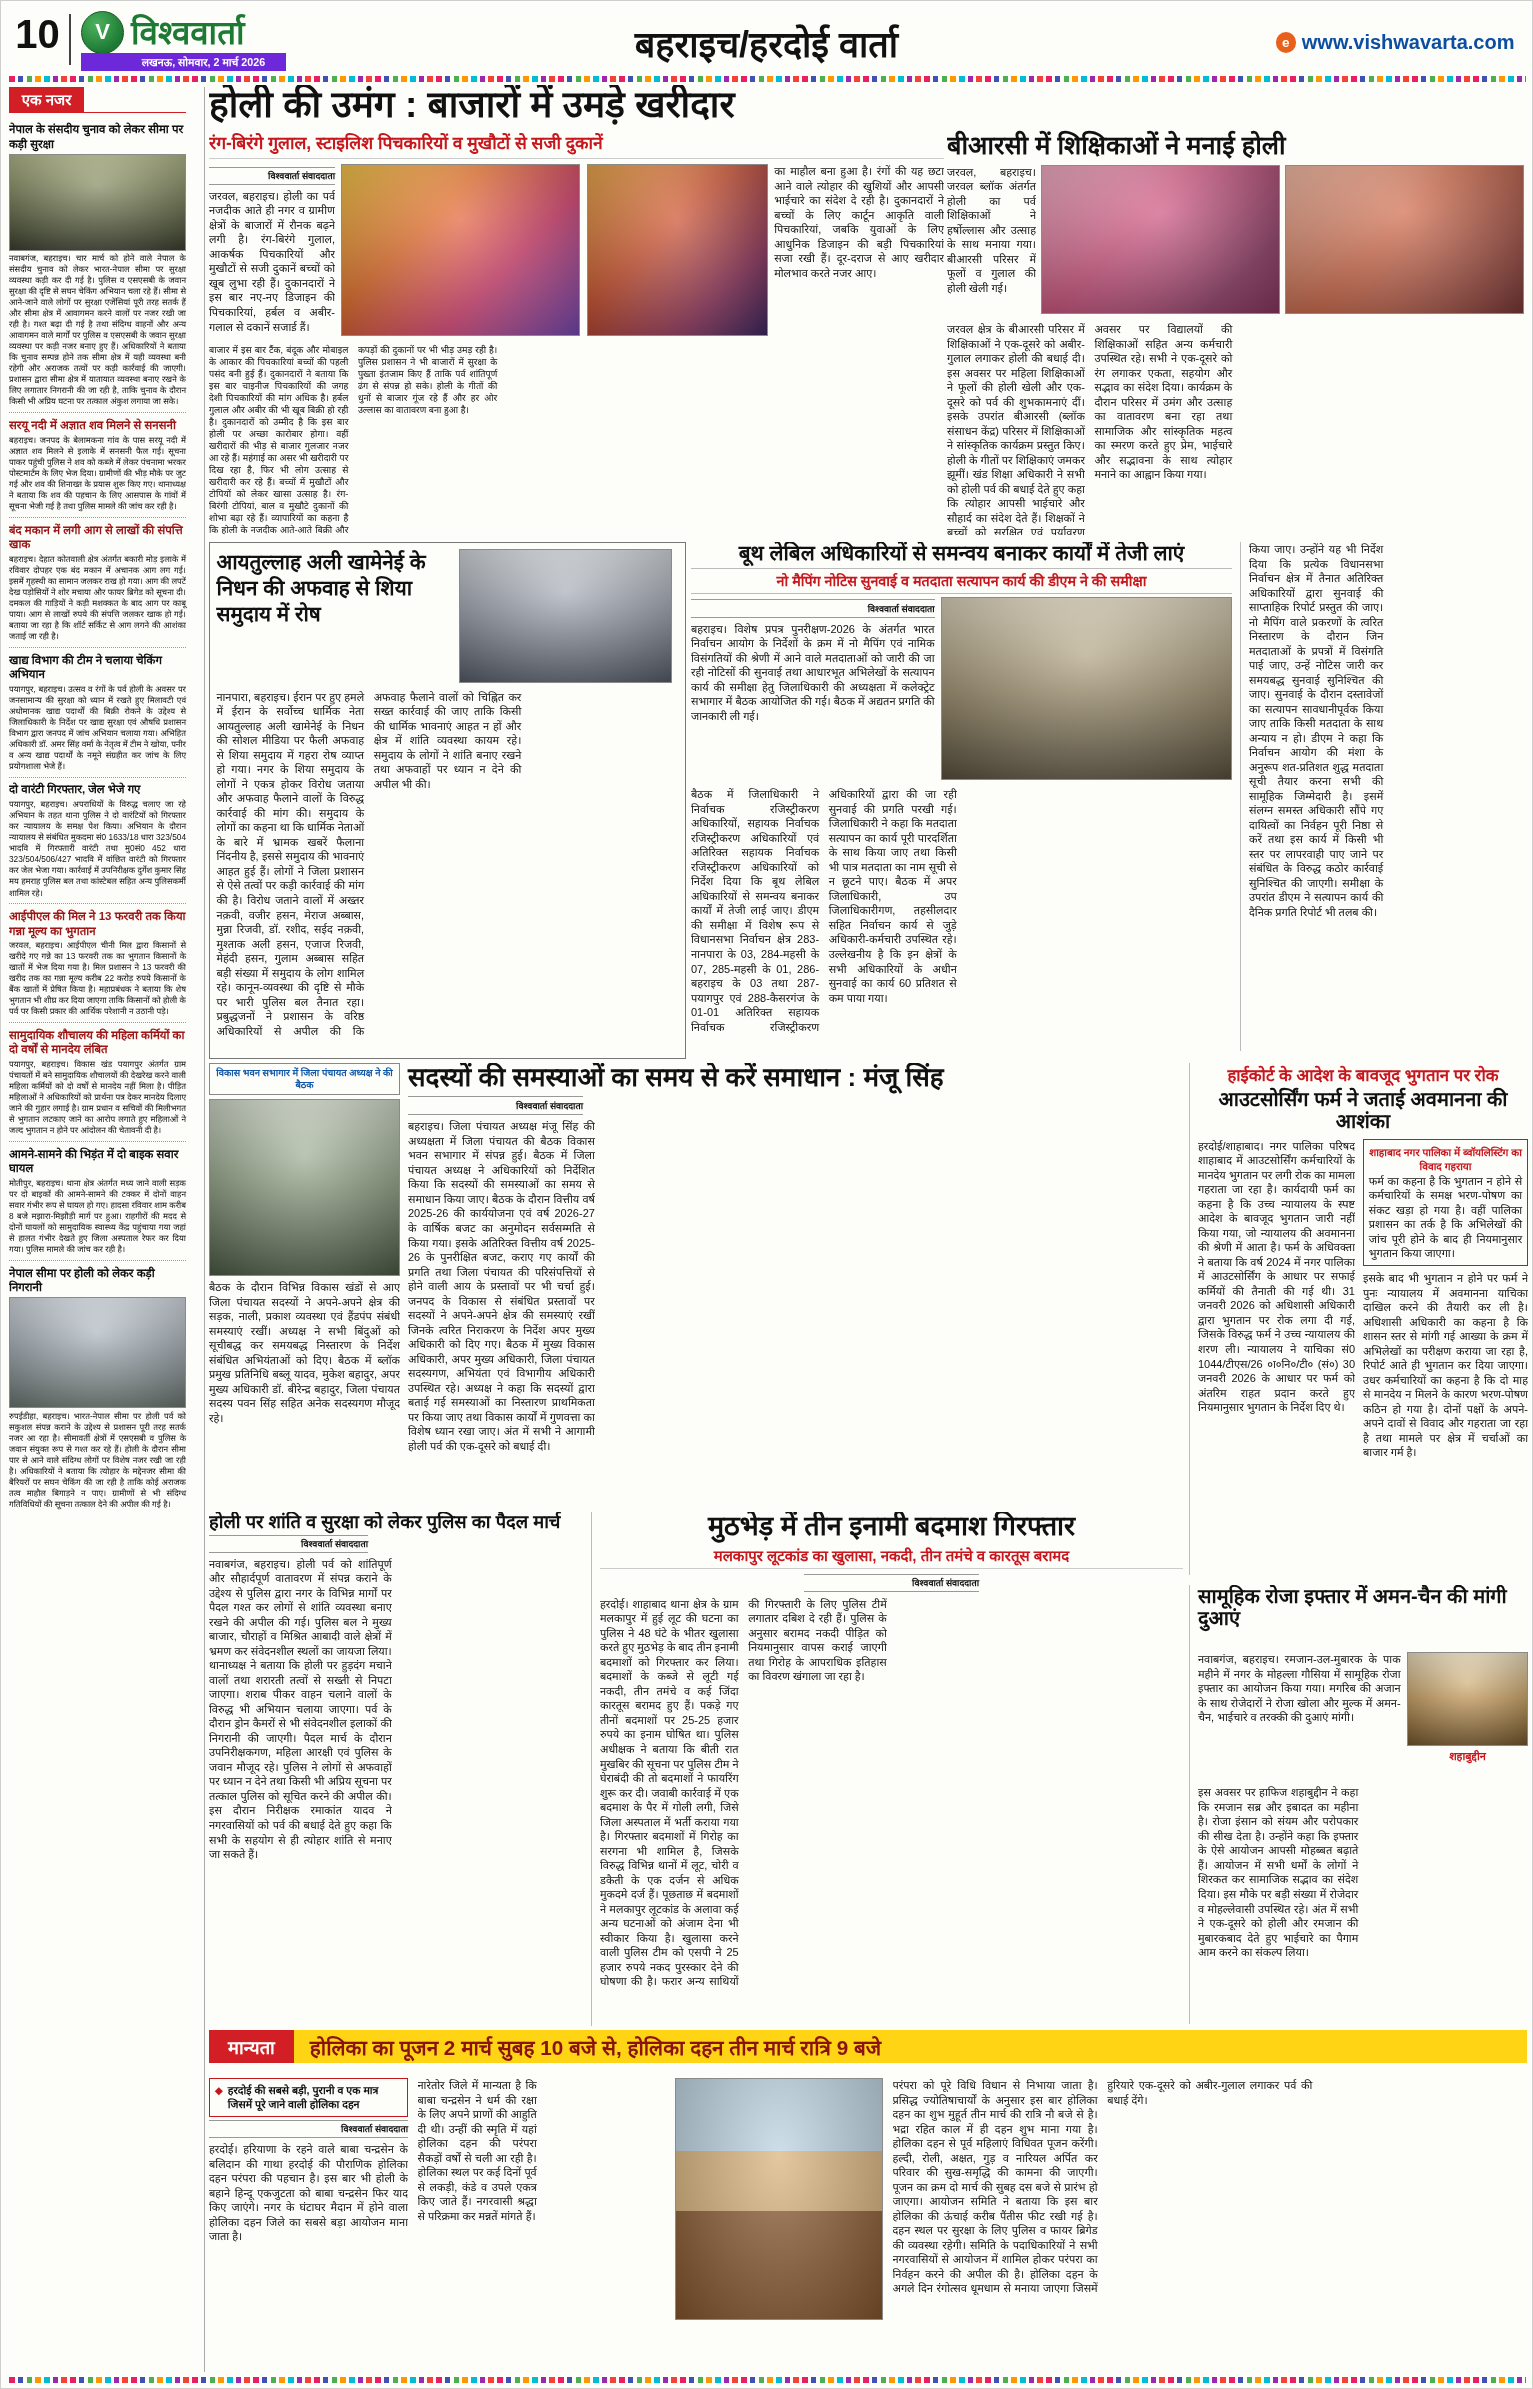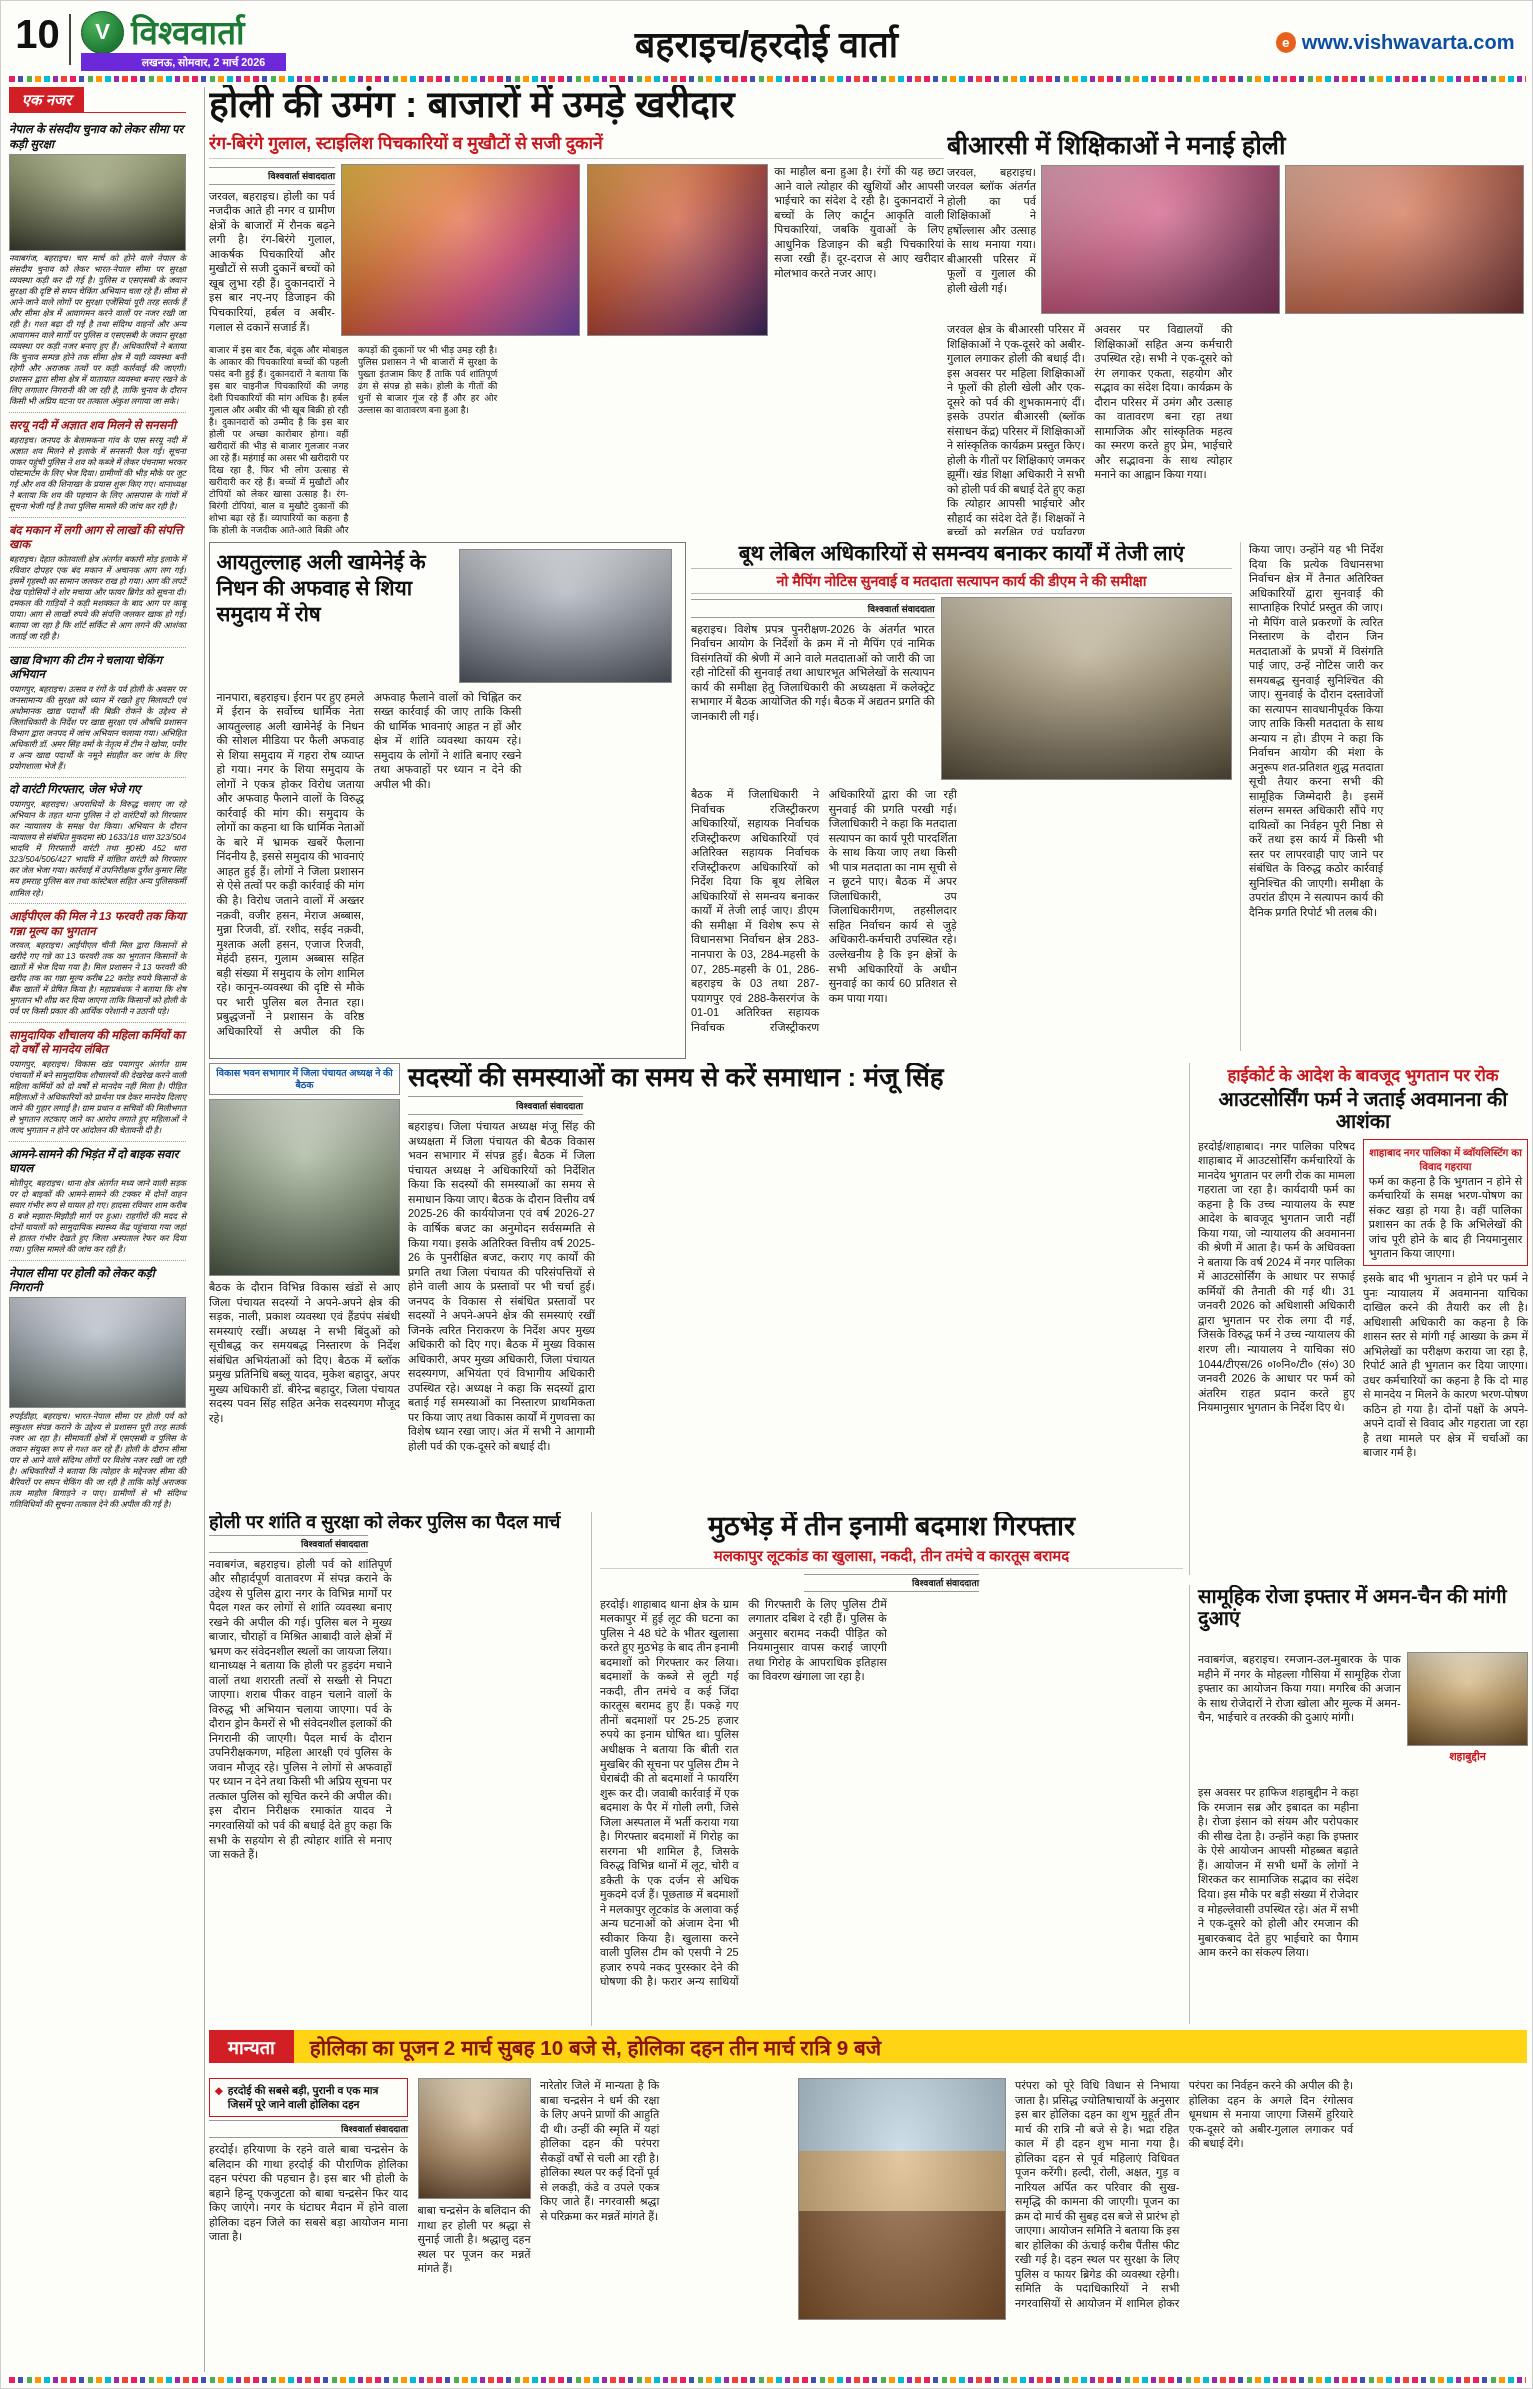--- a/index.html
+++ b/index.html
@@ -57,21 +57,21 @@
   <div class="abs" style="left:80px;top:9.5px;width:43px;height:43px;border-radius:50%;background:radial-gradient(circle at 35% 30%,#4db35e,#1d7a33 70%);border:1.6px solid #14551f;color:#fff;font-weight:bold;font-size:22px;display:flex;align-items:center;justify-content:center;">V</div>
   <div class="abs" style="left:130px;top:8px;font-size:33px;font-weight:bold;color:#1d7a33;">विश्ववार्ता</div>
   <div class="abs" style="left:80px;top:52px;width:205px;height:17.5px;background:#6d28d9;color:#fff;font-size:10.7px;font-weight:bold;display:flex;align-items:center;justify-content:center;padding-left:40px;">लखनऊ, सोमवार, 2 मार्च 2026</div>
   <div class="abs" style="left:50%;top:17.5px;transform:translateX(-50%);font-size:36px;font-weight:bold;">बहराइच/हरदोई वार्ता</div>
   <div class="abs" style="right:17.5px;top:30px;display:flex;align-items:center;gap:5.6px;">
     <span style="width:20.7px;height:20.7px;border-radius:50%;background:#e8611c;color:#fff;font-weight:bold;font-size:13.5px;display:inline-flex;align-items:center;justify-content:center;">e</span>
     <span style="font-size:20px;font-weight:bold;color:#0b4ea2;">www.vishwavarta.com</span>
   </div>
   <div class="abs dotted-bar" style="left:8px;top:75px;width:1517px;"></div>
 
-  <div class="abs clip" style="left:8px;top:86px;width:196px;height:2285px;border-right:0.8px solid #aaa;padding-right:18px;font-style:italic;">
+  <div class="abs clip" style="left:8px;top:86px;width:196px;height:2285px;border-right:0.8px solid #aaa;padding-right:18px;">
     <div style="border-bottom:1.6px solid #d21f26;margin-bottom:4.8px;">
       <span style="display:inline-block;background:#d21f26;color:#fff;font-weight:bold;font-size:15px;padding:2.4px 12.7px;">एक नजर</span>
     </div>
 
     <div class="sb-item">
       <div class="sb-h">नेपाल के संसदीय चुनाव को लेकर सीमा पर कड़ी सुरक्षा</div>
       <div class="ph ph-security" style="width:100%;height:97px;margin:2.4px 0;"></div>
       <div class="sb-b">नवाबगंज, बहराइच। चार मार्च को होने वाले नेपाल के संसदीय चुनाव को लेकर भारत-नेपाल सीमा पर सुरक्षा व्यवस्था कड़ी कर दी गई है। पुलिस व एसएसबी के जवान सुरक्षा की दृष्टि से सघन चेकिंग अभियान चला रहे हैं। सीमा से आने-जाने वाले लोगों पर सुरक्षा एजेंसियां पूरी तरह सतर्क हैं और सीमा क्षेत्र में आवागमन करने वालों पर नजर रखी जा रही है। गश्त बढ़ा दी गई है तथा संदिग्ध वाहनों और अन्य आवागमन वाले मार्गों पर पुलिस व एसएसबी के जवान सुरक्षा व्यवस्था पर कड़ी नजर बनाए हुए हैं। अधिकारियों ने बताया कि चुनाव सम्पन्न होने तक सीमा क्षेत्र में यही व्यवस्था बनी रहेगी और अराजक तत्वों पर कड़ी कार्रवाई की जाएगी। प्रशासन द्वारा सीमा क्षेत्र में यातायात व्यवस्था बनाए रखने के लिए लगातार निगरानी की जा रही है, ताकि चुनाव के दौरान किसी भी अप्रिय घटना पर तत्काल अंकुश लगाया जा सके।</div>
     </div>
     <div class="sb-item">
@@ -219,24 +219,20 @@
   <div class="abs clip" style="left:208px;top:2069px;width:1318px;height:302px;">
     <div style="display:flex;gap:9.5px;margin-top:8px;height:243px;">
       <div style="width:199px;flex:none;">
         <div style="border:1.6px solid #c8161d;padding:4.8px;font-size:10.7px;font-weight:bold;line-height:1.3;display:flex;gap:4.8px;">
           <span class="red">◆</span>
           <span>हरदोई की सबसे बड़ी, पुरानी व एक मात्र जिसमें पूरे जाने वाली होलिका दहन</span>
         </div>
         <div class="byline">विश्ववार्ता संवाददाता</div>
         <div class="t10 justify clip" style="height:162px;">हरदोई। हरियाणा के रहने वाले बाबा चन्द्रसेन के बलिदान की गाथा हरदोई की पौराणिक होलिका दहन परंपरा की पहचान है। इस बार भी होली के बहाने हिन्दू एकजुटता को बाबा चन्द्रसेन फिर याद किए जाएंगे। नगर के घंटाघर मैदान में होने वाला होलिका दहन जिले का सबसे बड़ा आयोजन माना जाता है।</div>
       </div>
-      <div style="width:113px;flex:none;">
-        <div class="ph ph-portrait" style="width:113px;height:121px;"></div>
-        <div class="t10 justify clip" style="margin-top:4px;height:113px;">बाबा चन्द्रसेन के बलिदान की गाथा हर होली पर श्रद्धा से सुनाई जाती है। श्रद्धालु दहन स्थल पर पूजन कर मन्नतें मांगते हैं।</div>
-      </div>
       <div class="t10 justify cols2 clip" style="width:248px;flex:none;height:243px;">नारेतोर जिले में मान्यता है कि बाबा चन्द्रसेन ने धर्म की रक्षा के लिए अपने प्राणों की आहुति दी थी। उन्हीं की स्मृति में यहां होलिका दहन की परंपरा सैकड़ों वर्षों से चली आ रही है। होलिका स्थल पर कई दिनों पूर्व से लकड़ी, कंडे व उपले एकत्र किए जाते हैं। नगरवासी श्रद्धा से परिक्रमा कर मन्नतें मांगते हैं।</div>
       <div class="ph ph-pyre" style="width:208px;height:242px;"></div>
       <div class="t10 justify cols3 clip" style="flex:1;height:243px;">परंपरा को पूरे विधि विधान से निभाया जाता है। प्रसिद्ध ज्योतिषाचार्यों के अनुसार इस बार होलिका दहन का शुभ मुहूर्त तीन मार्च की रात्रि नौ बजे से है। भद्रा रहित काल में ही दहन शुभ माना गया है। होलिका दहन से पूर्व महिलाएं विधिवत पूजन करेंगी। हल्दी, रोली, अक्षत, गुड़ व नारियल अर्पित कर परिवार की सुख-समृद्धि की कामना की जाएगी। पूजन का क्रम दो मार्च की सुबह दस बजे से प्रारंभ हो जाएगा। आयोजन समिति ने बताया कि इस बार होलिका की ऊंचाई करीब पैंतीस फीट रखी गई है। दहन स्थल पर सुरक्षा के लिए पुलिस व फायर ब्रिगेड की व्यवस्था रहेगी। समिति के पदाधिकारियों ने सभी नगरवासियों से आयोजन में शामिल होकर परंपरा का निर्वहन करने की अपील की है। होलिका दहन के अगले दिन रंगोत्सव धूमधाम से मनाया जाएगा जिसमें हुरियारे एक-दूसरे को अबीर-गुलाल लगाकर पर्व की बधाई देंगे।</div>
     </div>
   </div>
 
   <div class="abs dotted-bar" style="left:8px;top:2376px;width:1517px;"></div>
 </div>
 
 

